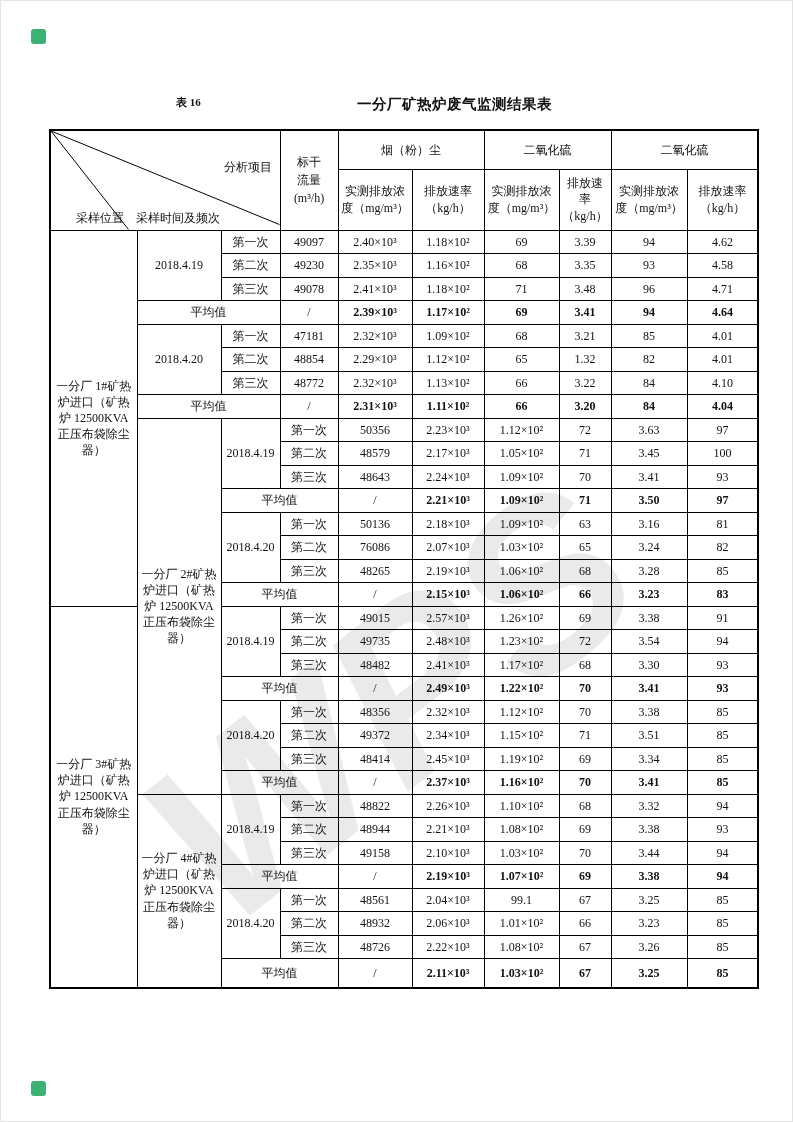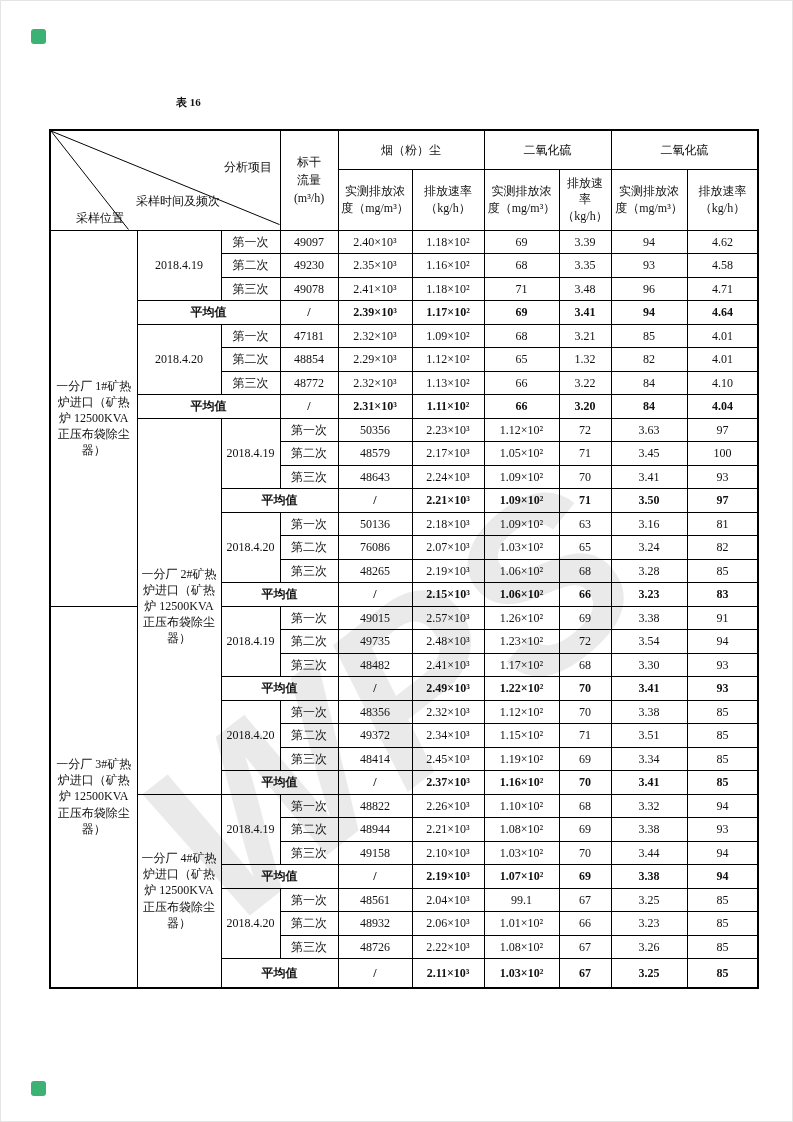--- a/index.html
+++ b/index.html
@@ -36,37 +36,38 @@
   }
   thead tr.h1{height:39px;}
   thead tr.h2{height:61px;}
   tbody tr{height:23.5px;}
   tbody tr.last{height:29px;}
   td.diag{position:relative;padding:0;}
   td.diag svg{position:absolute;left:0;top:0;width:100%;height:100%;}
   td.diag .lbl{position:absolute;font-size:12px;white-space:nowrap;}
   td.diag .lbl.analysis{left:145px;top:28px;margin-left:28px;}
   td.diag .lbl.loc-lbl{left:25px;top:79px;}
-  td.diag .lbl.time-lbl{left:85px;top:62px;text-align:right;}
+  td.diag .lbl.time-lbl{left:85px;top:79px;text-align:right;}
   td.flow-h span{display:block;line-height:1.5;}
   td.loc{font-size:12px;line-height:1.9;padding:0 4px;}
   tr.avg td.b{font-weight:bold;}
-  tr.avg td.plain{font-weight:bold;}
+  tr.avg td.plain{font-weight:normal;}
 </style>
 </head>
 <body>
 
 <div class="page">
 
   <div class="watermark">WPS</div>
 
   <div class="corner-marker top"></div>
   <div class="corner-marker bottom"></div>
 
   <span class="table-label">表 16</span>
+  <span class="doc-title">一分厂矿热炉废气监测结果表</span>
 
   <div class="tbl-wrap">
     <table class="grid">
       <colgroup>
         <col style="width:87px">
           <col style="width:84px">
           <col style="width:59px">
         <col style="width:58px">
           <col style="width:74px">
           <col style="width:72px">

